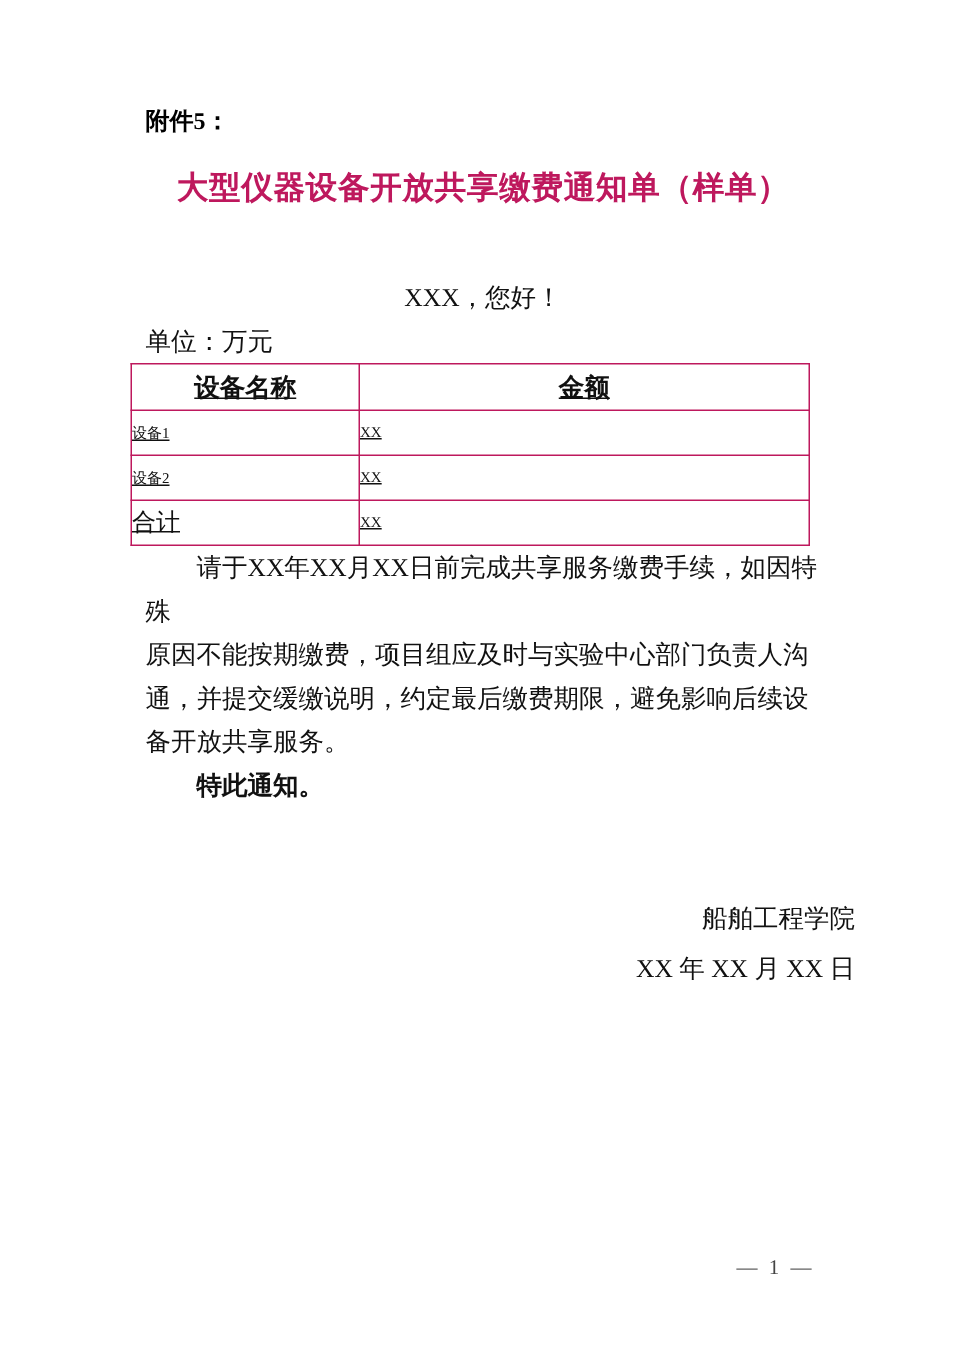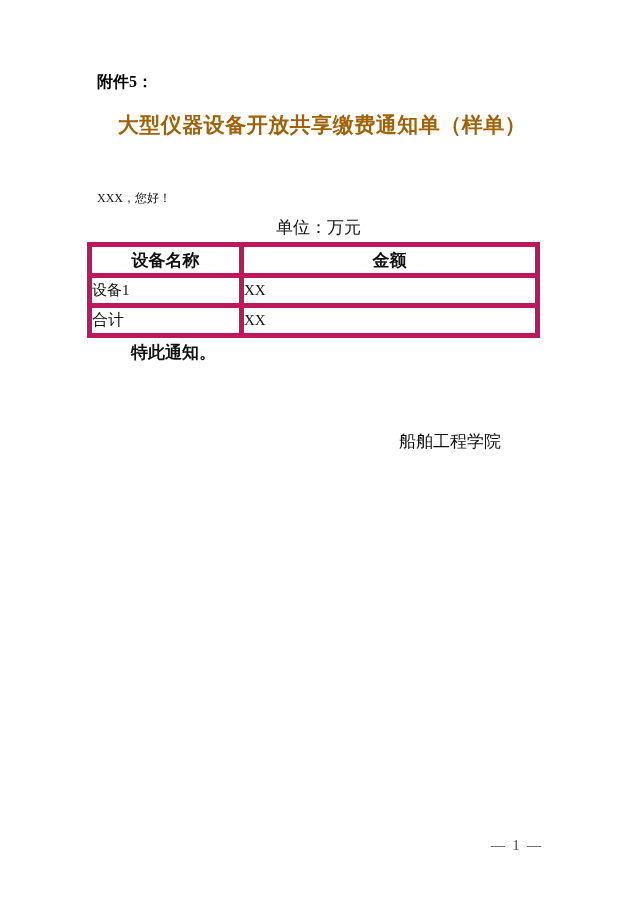--- a/index.html
+++ b/index.html
@@ -23,66 +23,68 @@
     line-height: 20px;
     color: #000000;
   }
   .doc-title {
     margin-top: 18px;
     font-size: 21px;
     font-weight: bold;
     text-align: center;
     line-height: 30px;
     letter-spacing: 0.5px;
-    color: #a16207;
+    color: #be185d;
     white-space: nowrap;
   }
   .salutation {
     margin-top: 44px;
-    font-size: 12px;
+    font-size: 17px;
     line-height: 29px;
+    text-align: center;
   }
   .para { font-size: 17px; line-height: 29px; }
   .para .line:first-child { text-indent: 2em; }
   .unit-note {
     font-size: 17px;
     line-height: 29px;
-    text-align: center;
+    text-align: left;
     padding-right: 7px;
   }
   table.fee-table {
     border-collapse: collapse;
     margin-left: -10px;
     width: 453px;
     table-layout: fixed;
   }
   .fee-table th, .fee-table td {
-    border: 5px solid #be185d;
+    border: 1px solid #be185d;
     vertical-align: middle;
     padding: 0;
+    text-decoration: underline;
   }
   .fee-table col.c-name { width: 152px; }
   .fee-table th {
     height: 31px;
     font-size: 17px;
     font-weight: bold;
   }
-  .fee-table td { height: 30px; font-size: 15px; }
+  .fee-table td { height: 30px; font-size: 10px; }
   .fee-table tbody tr:last-child td:first-child { font-size: 16px; }
   .closing {
     font-size: 17px;
     line-height: 29px;
     text-indent: 2em;
     font-weight: bold;
   }
   .signature-block {
     margin-top: 58px;
     margin-left: 233px;
     width: 240px;
-    text-align: center;
+    text-align: right;
   }
   .sig-line { font-size: 17px; line-height: 33px; white-space: nowrap; }
   .page-number {
     position: absolute;
     top: 838px;
     left: 0;
     right: 96px;
     text-align: right;
     font-size: 14px;
     letter-spacing: 2px;
@@ -116,29 +118,40 @@
           <th>设备名称</th>
           <th>金额</th>
         </tr>
       </thead>
       <tbody>
           <tr>
           <td>设备1</td>
           <td>XX</td>
         </tr>
           <tr>
+          <td>设备2</td>
+          <td>XX</td>
+        </tr>
+          <tr>
           <td>合计</td>
           <td>XX</td>
         </tr>
         </tbody>
     </table>
 
+    <div class="para body-para">
+        <div class="line">请于XX年XX月XX日前完成共享服务缴费手续，如因特殊</div>
+        <div class="line">原因不能按期缴费，项目组应及时与实验中心部门负责人沟</div>
+        <div class="line">通，并提交缓缴说明，约定最后缴费期限，避免影响后续设</div>
+        <div class="line">备开放共享服务。</div>
+      </div>
 
     <div class="closing">特此通知。</div>
 
     <div class="signature-block">
       <div class="sig-line">船舶工程学院</div>
+      <div class="sig-line">XX 年 XX 月 XX 日</div>
     </div>
 
   </div>
 
   <div class="page-number">— 1 —</div>
 </div>
 
 </body></html>

